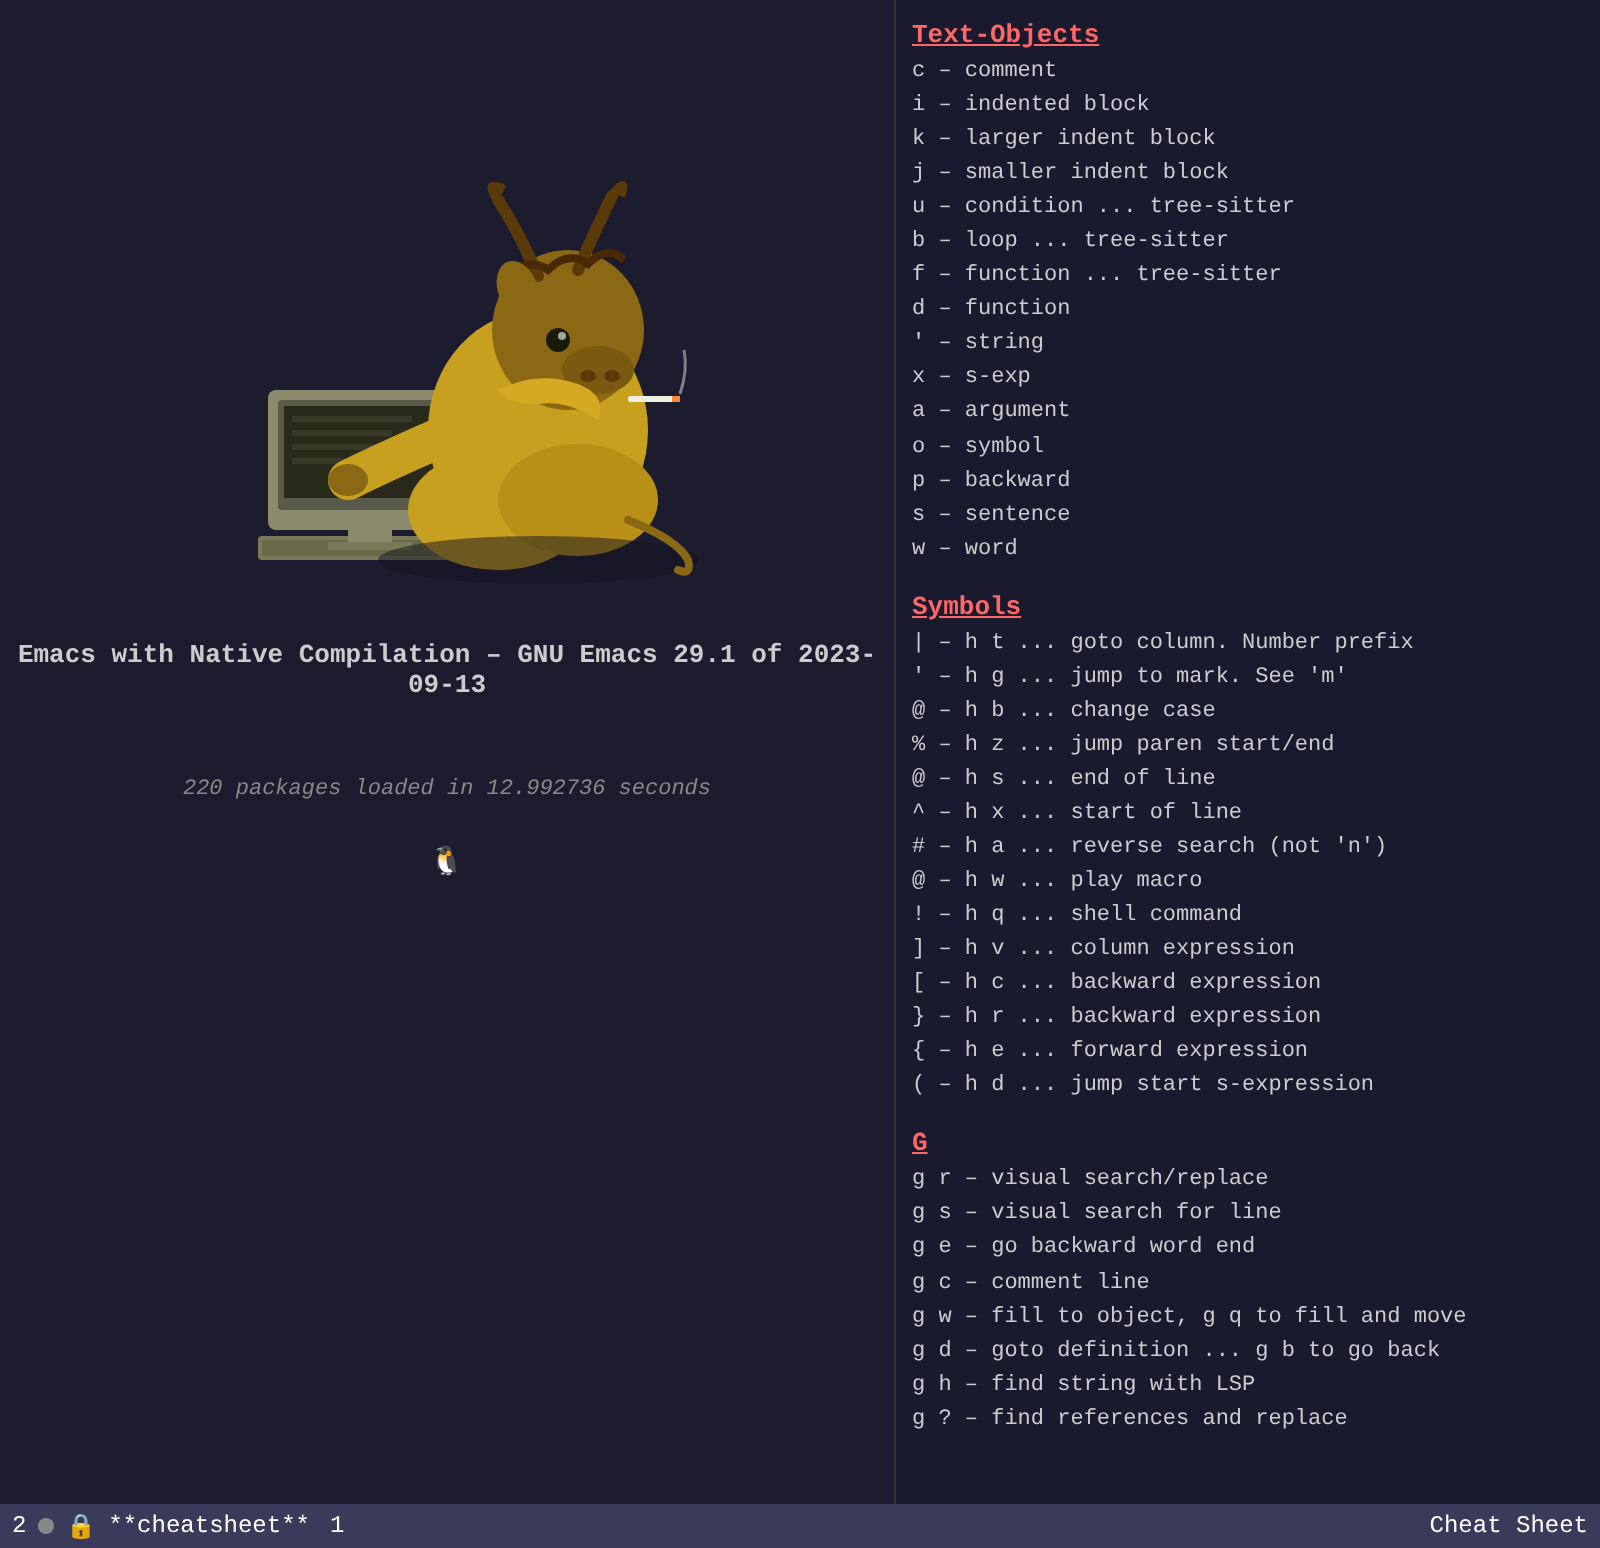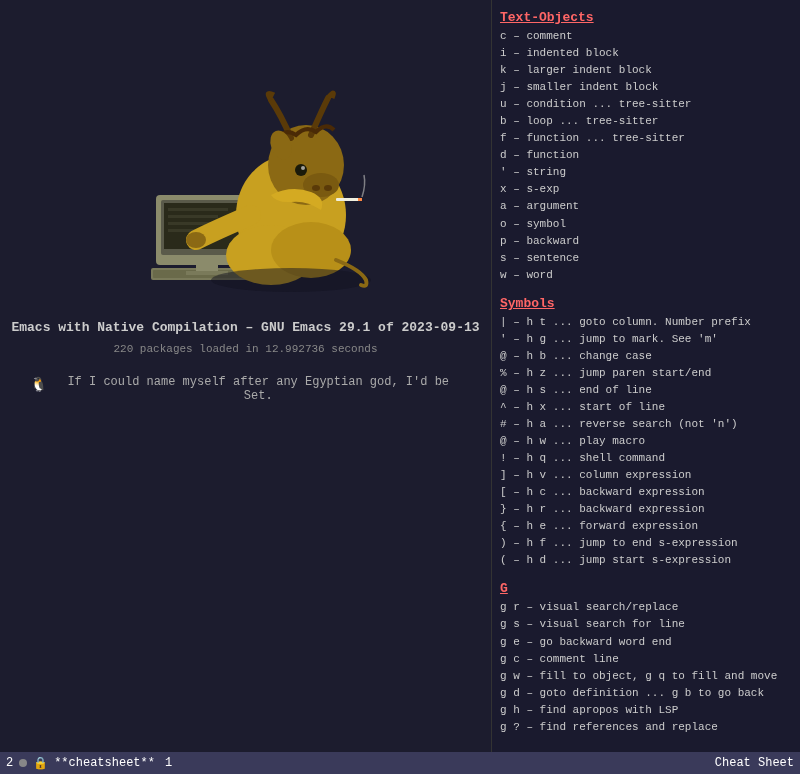--- a/index.html
+++ b/index.html
@@ -7,21 +7,21 @@
       width: 800px;
       height: 774px;
       background: #1a1a2e;
       display: flex;
       font-family: 'Courier New', Courier, monospace;
       overflow: hidden;
     }
 
     
     #left-panel {
-      width: 492px;
+      width: 448px;
       background: #1c1c2e;
       display: flex;
       flex-direction: column;
       align-items: center;
       justify-content: flex-start;
       padding-top: 20px;
       border-right: 1px solid #333;
       flex-shrink: 0;
     }
 
@@ -36,20 +36,22 @@
       font-size: 13px;
       text-align: center;
       margin-bottom: 8px;
       font-weight: bold;
     }
 
     #subtitle-text {
       color: #888888;
       font-size: 11px;
       margin-bottom: 20px;
+      font-style: italic;
+      margin-top: 31px;
     }
 
     #fortune-line {
       color: #aaaaaa;
       font-size: 12px;
       text-align: center;
       padding: 0 30px;
       display: flex;
       align-items: flex-start;
       gap: 8px;
@@ -224,21 +226,20 @@
       <rect x="262" y="178" width="4" height="3" fill="#ff8844"></rect>
       <path d="M266 177 Q270 165 268 155" stroke="#aaaaaa" stroke-width="1.5" fill="none" opacity="0.7"></path>
 
       <path d="M240 240 Q265 250 270 260 Q272 268 265 265" stroke="#8B6914" stroke-width="4" fill="none" stroke-linecap="round"></path>
     </svg>
 
     <div id="title-text">Emacs with Native Compilation – GNU Emacs 29.1 of 2023-09-13</div>
     <div id="subtitle-text">220 packages loaded in 12.992736 seconds</div>
     <div id="fortune-line">
       <span class="fortune-icon">🐧</span>
-      <span>If I could name myself after any Egyptian god, I'd be Set.</span>
     </div>
   </div>
 
   <div id="right-panel">
   <div class="section-title">Text-Objects</div>
       <div class="key-item">  c  –  comment</div>
       <div class="key-item">  i  –  indented block</div>
       <div class="key-item">  k  –  larger indent block</div>
       <div class="key-item">  j  –  smaller indent block</div>
       <div class="key-item">  u  –  condition ...  tree-sitter</div>
@@ -260,31 +261,30 @@
       <div class="key-item">  %  –  h z  ...  jump paren start/end</div>
       <div class="key-item">  @  –  h s  ...  end of line</div>
       <div class="key-item">  ^  –  h x  ...  start of line</div>
       <div class="key-item">  #  –  h a  ...  reverse search (not 'n')</div>
       <div class="key-item">  @  –  h w  ...  play macro</div>
       <div class="key-item">  !  –  h q  ...  shell command</div>
       <div class="key-item">  ]  –  h v  ...  column expression</div>
       <div class="key-item">  [  –  h c  ...  backward expression</div>
       <div class="key-item">  }  –  h r  ...  backward expression</div>
       <div class="key-item">  {  –  h e  ...  forward expression</div>
-      <div class="key-item">  )  –  h f  ...  jump to end s-expression</div>
       <div class="key-item">  (  –  h d  ...  jump start s-expression</div>
       <div style="height: 8px;"></div>
       <div class="section-title">G</div>
       <div class="key-item">  g r  –  visual search/replace</div>
       <div class="key-item">  g s  –  visual search for line</div>
       <div class="key-item">  g e  –  go backward word end</div>
       <div class="key-item">  g c  –  comment line</div>
       <div class="key-item">  g w  –  fill to object, g q to fill and move</div>
       <div class="key-item">  g d  –  goto definition ...  g b to go back</div>
-      <div class="key-item">  g h  –  find apropos with LSP</div>
+      <div class="key-item">  g h  –  find string with LSP</div>
       <div class="key-item">  g ?  –  find references and replace</div>
     </div>
 </div>
 
 <div id="status-bar">
   <span class="status-num">2</span>
   <span class="status-dot"></span>
   <span class="status-icon">🔒</span>
   <span class="status-filename"> **cheatsheet**</span>
   <span class="status-col">1</span>

